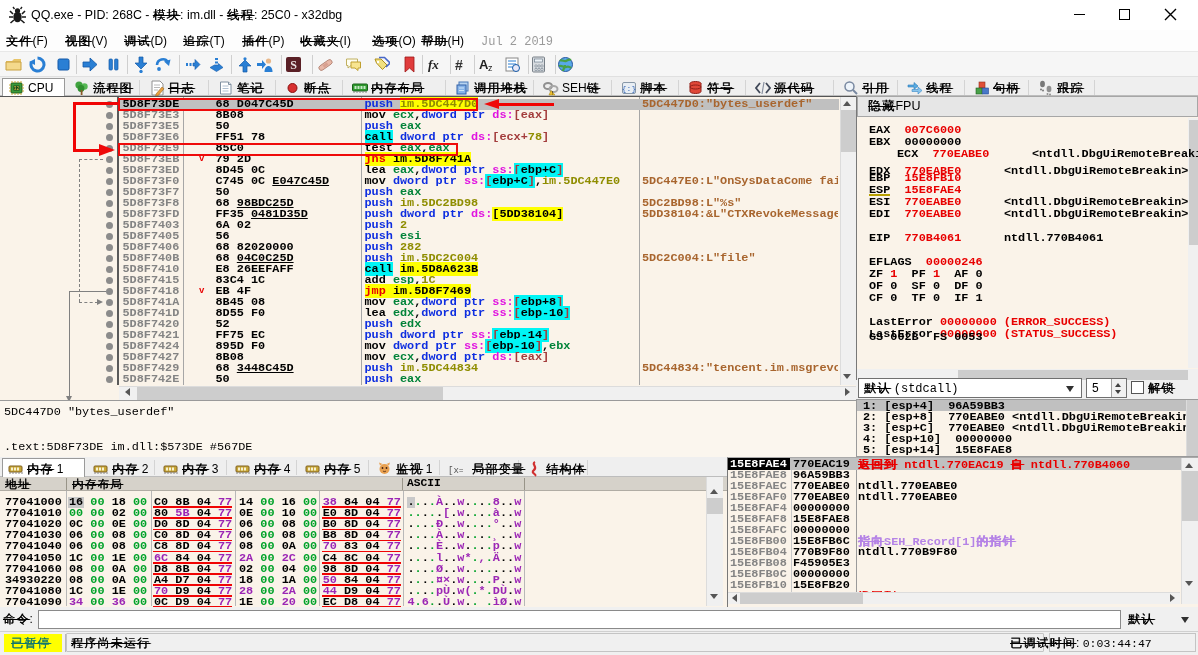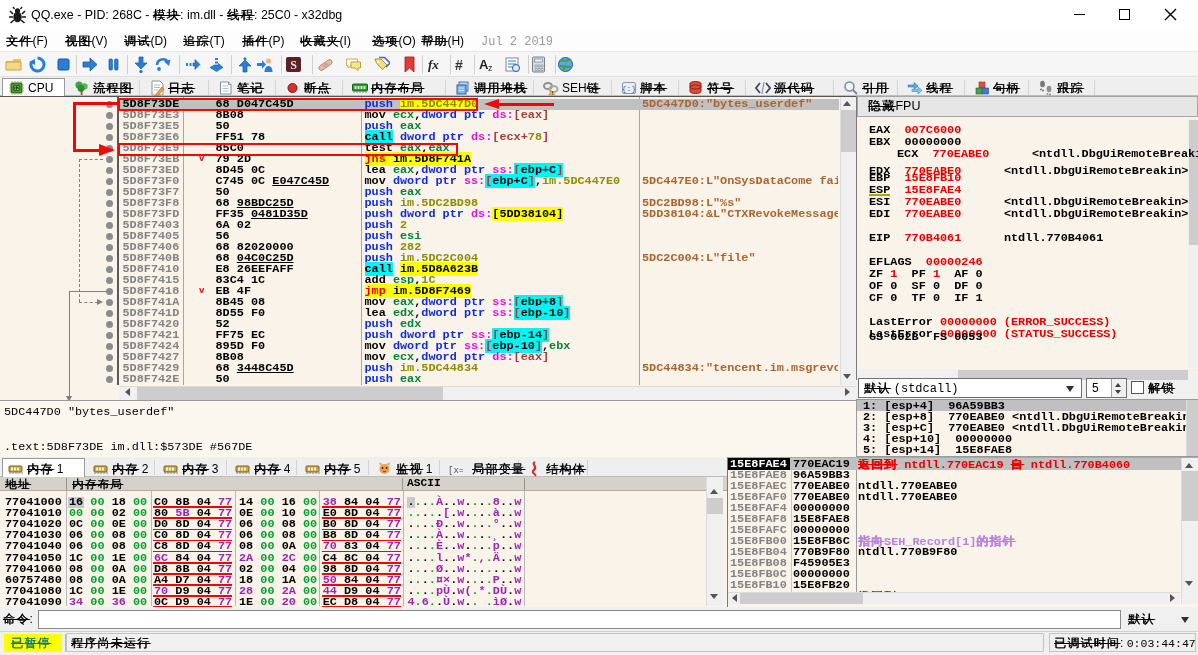--- a/index.html
+++ b/index.html
@@ -556,21 +556,21 @@
 <div class="redl" style="left:321.7px;top:561.8499999999999px;width:79px;height:1.7px"></div>
 <div class="mono" style="left:407.5px;top:552.55px"><span>.</span><span class="g0">.</span><span>.</span><span class="g0">.</span><span class="pu">l</span><span>.</span><span>.</span><span class="pu">w</span><span class="pu">*</span><span class="g0">.</span><span class="pu">,</span><span class="g0">.</span><span class="pu">Ä</span><span>.</span><span>.</span><span class="pu">w</span></div>
 <div class="mono" style="left:5px;top:563.66px">77041060</div>
 <div class="mono" style="left:69px;top:563.66px"><span>08</span> <span class="g0">00</span> <span>0A</span> <span class="g0">00</span></div>
 <div class="mono" style="left:154px;top:563.66px"><span>D8</span> <span>8B</span> <span>04</span> <span class="pu">77</span></div>
 <div class="redl" style="left:153px;top:572.9599999999999px;width:79px;height:1.7px"></div>
 <div class="mono" style="left:239px;top:563.66px"><span>02</span> <span class="g0">00</span> <span>04</span> <span class="g0">00</span></div>
 <div class="mono" style="left:322.7px;top:563.66px"><span>98</span> <span>8D</span> <span>04</span> <span class="pu">77</span></div>
 <div class="redl" style="left:321.7px;top:572.9599999999999px;width:79px;height:1.7px"></div>
 <div class="mono" style="left:407.5px;top:563.66px"><span>.</span><span class="g0">.</span><span>.</span><span class="g0">.</span><span class="pu">Ø</span><span>.</span><span>.</span><span class="pu">w</span><span>.</span><span class="g0">.</span><span>.</span><span class="g0">.</span><span>.</span><span>.</span><span>.</span><span class="pu">w</span></div>
-<div class="mono" style="left:5px;top:574.77px">60757480</div>
+<div class="mono" style="left:5px;top:574.77px">34930220</div>
 <div class="mono" style="left:69px;top:574.77px"><span>08</span> <span class="g0">00</span> <span>0A</span> <span class="g0">00</span></div>
 <div class="mono" style="left:154px;top:574.77px"><span>A4</span> <span>D7</span> <span>04</span> <span class="pu">77</span></div>
 <div class="redl" style="left:153px;top:584.0699999999999px;width:79px;height:1.7px"></div>
 <div class="mono" style="left:239px;top:574.77px"><span>18</span> <span class="g0">00</span> <span>1A</span> <span class="g0">00</span></div>
 <div class="mono" style="left:322.7px;top:574.77px"><span class="pu">50</span> <span>84</span> <span>04</span> <span class="pu">77</span></div>
 <div class="redl" style="left:321.7px;top:584.0699999999999px;width:79px;height:1.7px"></div>
 <div class="mono" style="left:407.5px;top:574.77px"><span>.</span><span class="g0">.</span><span>.</span><span class="g0">.</span><span class="pu">¤</span><span class="pu">×</span><span>.</span><span class="pu">w</span><span>.</span><span class="g0">.</span><span>.</span><span class="g0">.</span><span class="pu">P</span><span>.</span><span>.</span><span class="pu">w</span></div>
 <div class="mono" style="left:5px;top:585.88px">77041080</div>
 <div class="mono" style="left:69px;top:585.88px"><span>1C</span> <span class="g0">00</span> <span>1E</span> <span class="g0">00</span></div>
 <div class="mono" style="left:154px;top:585.88px"><span class="pu">70</span> <span>D9</span> <span>04</span> <span class="pu">77</span></div>
@@ -641,12 +641,12 @@
 <div class="ab" style="left:38px;top:610px;width:1083px;height:19px;background:#fff;border:1px solid #8a8a8a"></div>
 <div class="sans" style="left:1128px;top:612px"><span class="cj">默认</span></div>
 <div class="tri" style="left:1181px;top:617px;border-top:6px solid #303030;border-left:4.5px solid transparent;border-right:4.5px solid transparent"></div>
 <div class="ab" style="left:0;top:631px;width:1198px;height:24px;background:#f0f0f0;border-top:1px solid #d0d0d0"></div>
 <div class="ab" style="left:4px;top:634px;width:58px;height:18px;background:#ffff00"></div>
 <div class="sans" style="left:11px;top:636px;color:#0f766e"><span class="cj">已暂停</span></div>
 <div class="vline" style="left:64.5px;top:634px;height:18px;background:#b8b8b8"></div>
 <div class="ab" style="left:66px;top:633px;width:978px;height:19px;border:1px solid #c4c4c4;border-radius:1px"></div>
 <div class="sans" style="left:71px;top:636px"><span class="cj">程序尚未运行</span></div>
 <div class="ab" style="left:1049px;top:633px;width:147px;height:19px;border:1px solid #c4c4c4"></div>
-<div class="sans" style="left:1054px;top:636px"><span class="cj">已调试时间</span>: <span style="font-family:'Liberation Mono',monospace;font-size:11.5px">0:03:44:47</span></div>
+<div class="sans" style="left:1010px;top:636px"><span class="cj">已调试时间</span>: <span style="font-family:'Liberation Mono',monospace;font-size:11.5px">0:03:44:47</span></div>
 </body></html>

